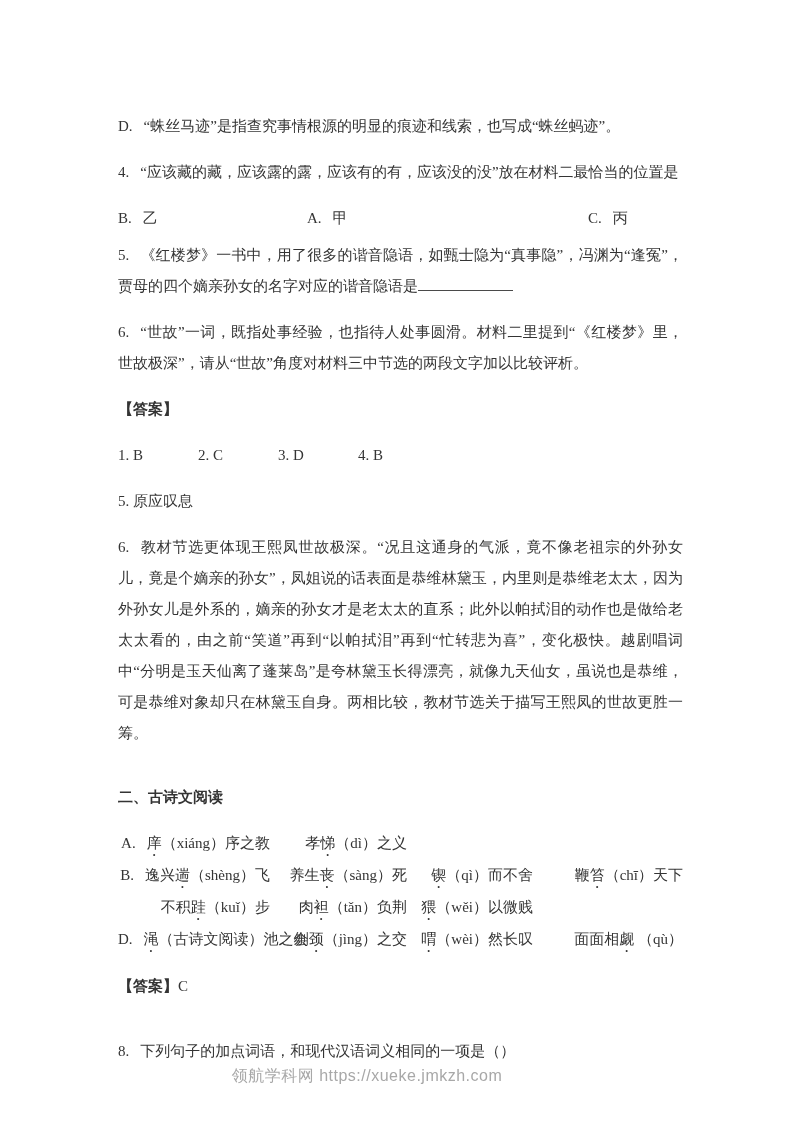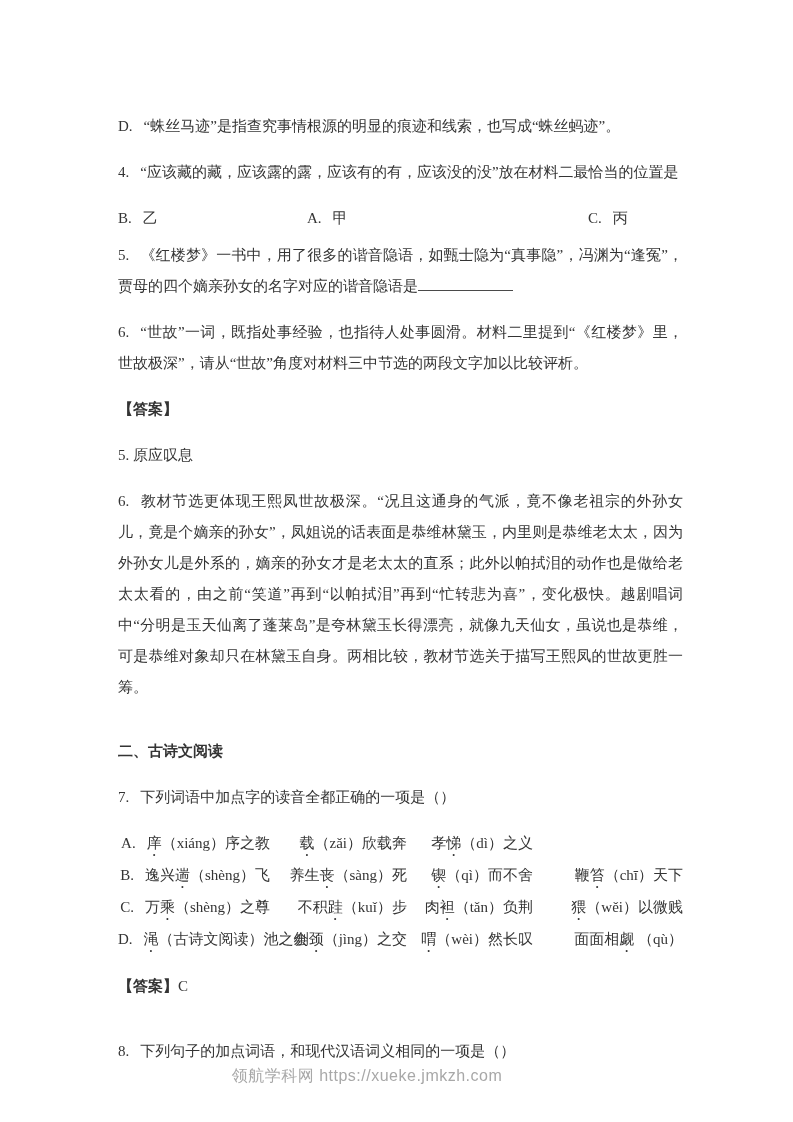--- a/index.html
+++ b/index.html
@@ -91,39 +91,42 @@
       <span><span class="qlabel">B.</span><span>乙</span></span>
       <span><span class="qlabel">A.</span><span>甲</span></span>
       <span><span class="qlabel">C.</span><span>丙</span></span>
     </div>
 
     <p class="para mt6"><span class="qlabel">5.</span><span>《红楼梦》一书中，用了很多的谐音隐语，如甄士隐为“真事隐”，冯渊为“逢冤”，贾母的四个嫡亲孙女的名字对应的谐音隐语是</span><span class="blank"></span></p>
 
     <p class="para mt6"><span class="qlabel">6.</span><span>“世故”一词，既指处事经验，也指待人处事圆滑。材料二里提到“《红楼梦》里，世故极深”，请从“世故”角度对材料三中节选的两段文字加以比较评析。</span></p>
 
     <p class="line bold">【答案】</p>
+    <div class="choices">
+      <span>1. B</span>
+      <span>2. C</span>
+      <span>3. D</span>
+      <span>4. B</span>
+    </div>
     <p class="line">5. 原应叹息</p>
     <p class="para"><span class="qlabel">6.</span><span>教材节选更体现王熙凤世故极深。“况且这通身的气派，竟不像老祖宗的外孙女儿，竟是个嫡亲的孙女”，凤姐说的话表面是恭维林黛玉，内里则是恭维老太太，因为外孙女儿是外系的，嫡亲的孙女才是老太太的直系；此外以帕拭泪的动作也是做给老太太看的，由之前“笑道”再到“以帕拭泪”再到“忙转悲为喜”，变化极快。越剧唱词中“分明是玉天仙离了蓬莱岛”是夸林黛玉长得漂亮，就像九天仙女，虽说也是恭维，可是恭维对象却只在林黛玉自身。两相比较，教材节选关于描写王熙凤的世故更胜一筹。</span></p>
 
     <p class="line bold mt33">二、古诗文阅读</p>
 
-    <p class="line"><span class="qlabel">7.</span><span>下列词语中加点字的读音全都正确的一项是（）</span></p>
     <div class="q7row">
       <div class="cell"><span class="qlabel">A.</span><span><span class="em-dot">庠</span><span>（xiáng）序之教</span></span></div>
-      <div class="cell"><span class="em-dot">载</span><span>（zǎi）欣载奔</span></div>
       <div class="cell"><span>孝</span><span class="em-dot">悌</span><span>（dì）之义</span></div>
     </div>
     <div class="q7row">
       <div class="cell"><span class="qlabel">B.</span><span><span>逸兴</span><span class="em-dot">遄</span><span>（shèng）飞</span></span></div>
       <div class="cell"><span>养生</span><span class="em-dot">丧</span><span>（sàng）死</span></div>
       <div class="cell"><span class="em-dot">锲</span><span>（qì）而不舍</span></div>
       <div class="cell"><span>鞭</span><span class="em-dot">笞</span><span>（chī）天下</span></div>
     </div>
     <div class="q7row">
-      <div class="cell"><span class="qlabel">C.</span><span><span>万</span><span class="em-dot">乘</span><span>（shèng）之尊</span></span></div>
       <div class="cell"><span>不积</span><span class="em-dot">跬</span><span>（kuǐ）步</span></div>
       <div class="cell"><span>肉</span><span class="em-dot">袒</span><span>（tǎn）负荆</span></div>
       <div class="cell"><span class="em-dot">猥</span><span>（wěi）以微贱</span></div>
     </div>
     <div class="q7row">
       <div class="cell"><span class="qlabel">D.</span><span><span class="em-dot">渑</span><span>（古诗文阅读）池之会</span></span></div>
       <div class="cell"><span>刎</span><span class="em-dot">颈</span><span>（jìng）之交</span></div>
       <div class="cell"><span class="em-dot">喟</span><span>（wèi）然长叹</span></div>
       <div class="cell"><span>面面相</span><span class="em-dot">觑</span><span> （qù）</span></div>
     </div>

